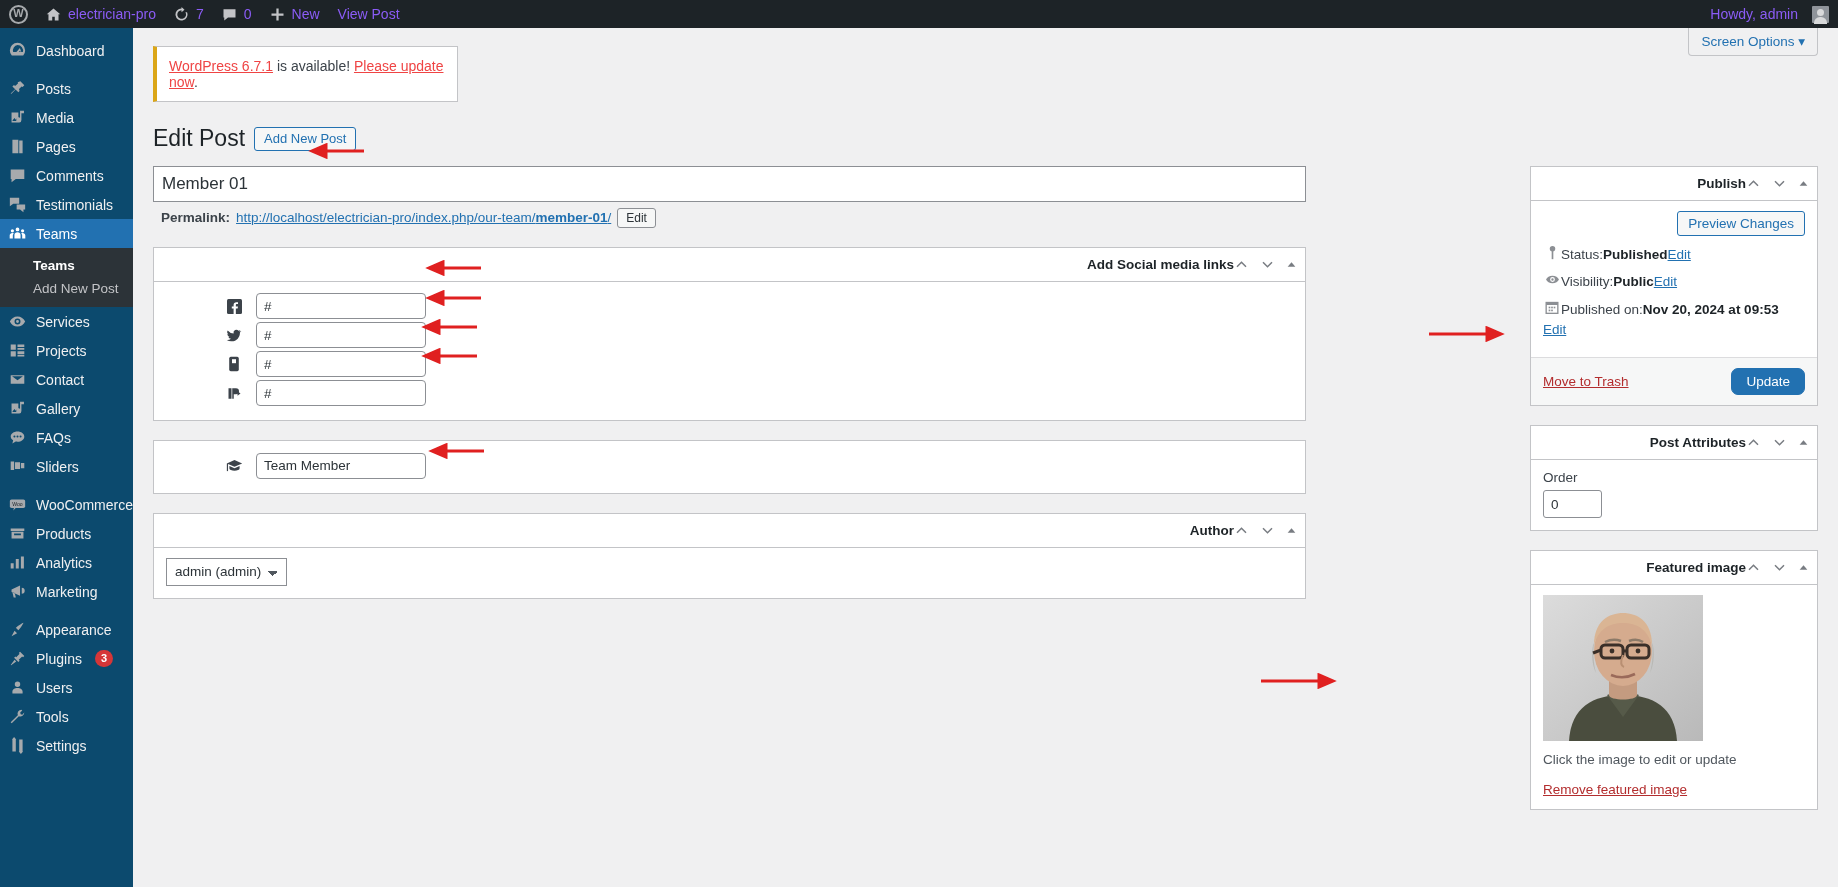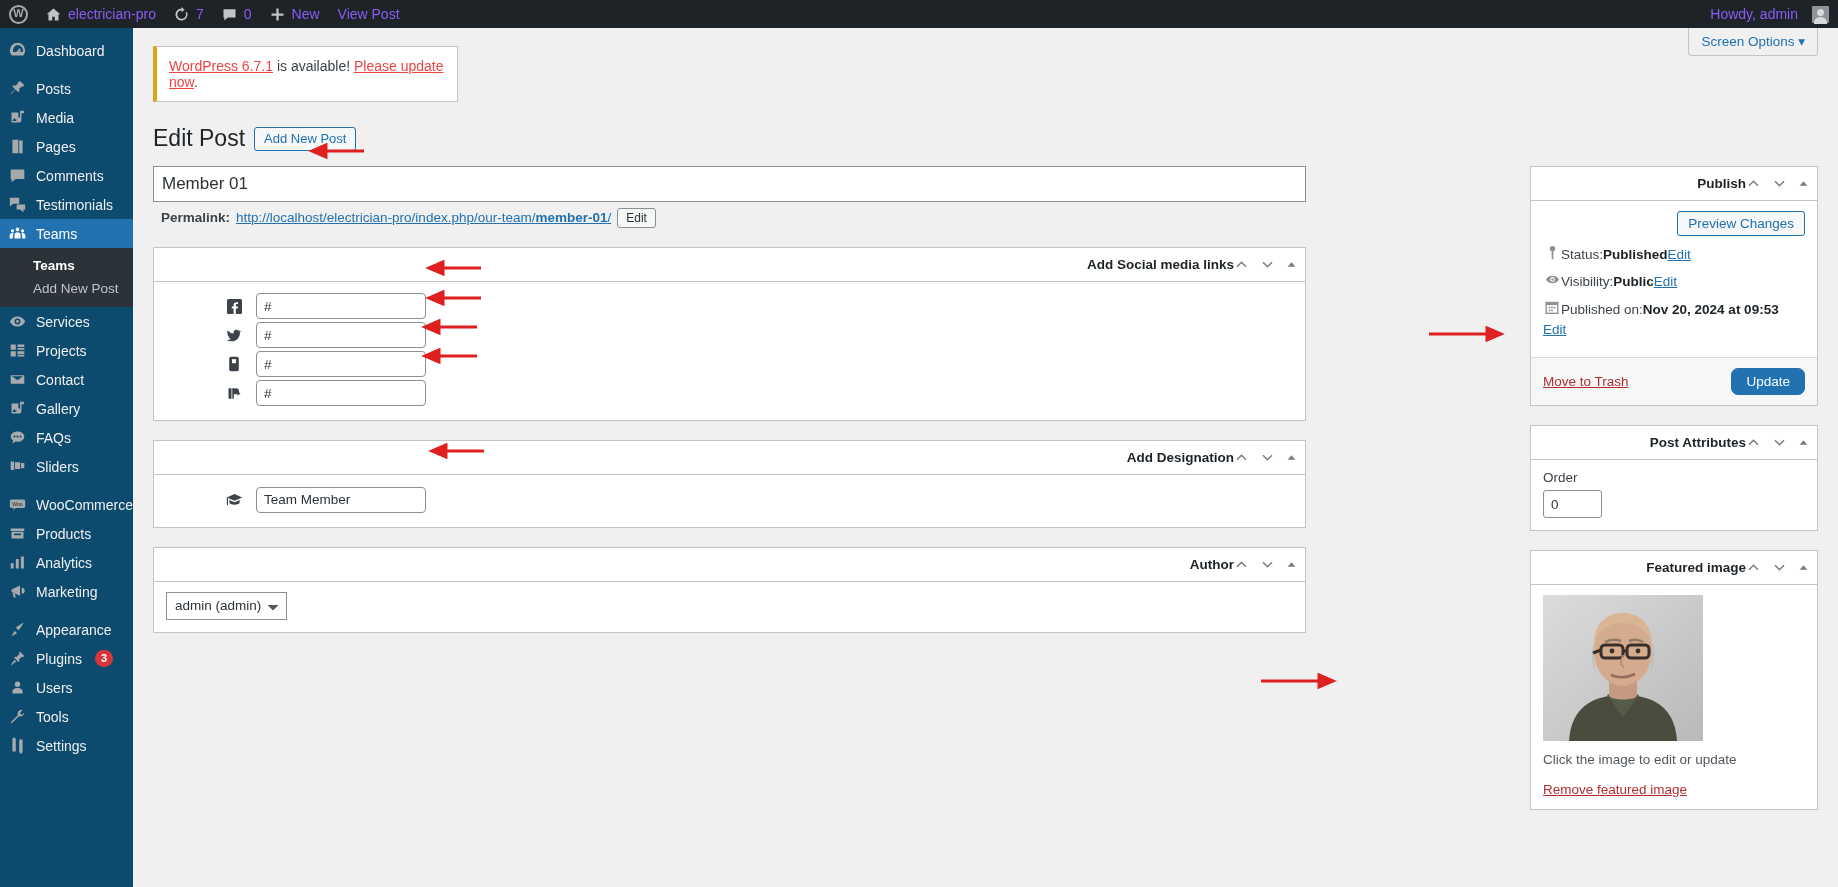--- a/index.html
+++ b/index.html
@@ -554,40 +554,20 @@
                   <path fill="#3c434a" d="M14 7l4 3-4 3z"></path>
                 </svg>
             </span>
             <input type="text" value="#" style="">
           </div>
 
         </div>
       </div>
 
       <div class="postbox">
-        <div class="postbox-header">
-          <h2>Add Designation</h2>
-          <div class="handle-actions">
-            <span>
-                <svg width="15" height="15" viewBox="0 0 20 20">
-                  <path fill="none" stroke="#787c82" stroke-width="2" d="M4 13l6-6 6 6"></path>
-                </svg>
-              </span>
-            <span>
-                <svg width="15" height="15" viewBox="0 0 20 20">
-                  <path fill="none" stroke="#787c82" stroke-width="2" d="M4 7l6 6 6-6"></path>
-                </svg>
-              </span>
-            <span>
-                <svg width="11" height="11" viewBox="0 0 20 20">
-                  <path fill="#787c82" d="M10 6l7 8H3z"></path>
-                </svg>
-              </span>
-          </div>
-        </div>
         <div class="inside">
           <div class="desig-row">
             <span class="sico">
               <svg width="17" height="14" viewBox="0 0 20 16">
                   <path fill="#3c434a" d="M10 1 1 5l9 4 9-4z"></path>
                   <path fill="#3c434a" d="M4 8v3c0 1.5 2.7 2.6 6 2.6s6-1.1 6-2.6V8l-6 2.6z"></path>
                   <rect x="1" y="5" width="1.4" height="9" fill="#3c434a"></rect>
                 </svg>
             </span>
             <input type="text" value="Team Member" style="">

